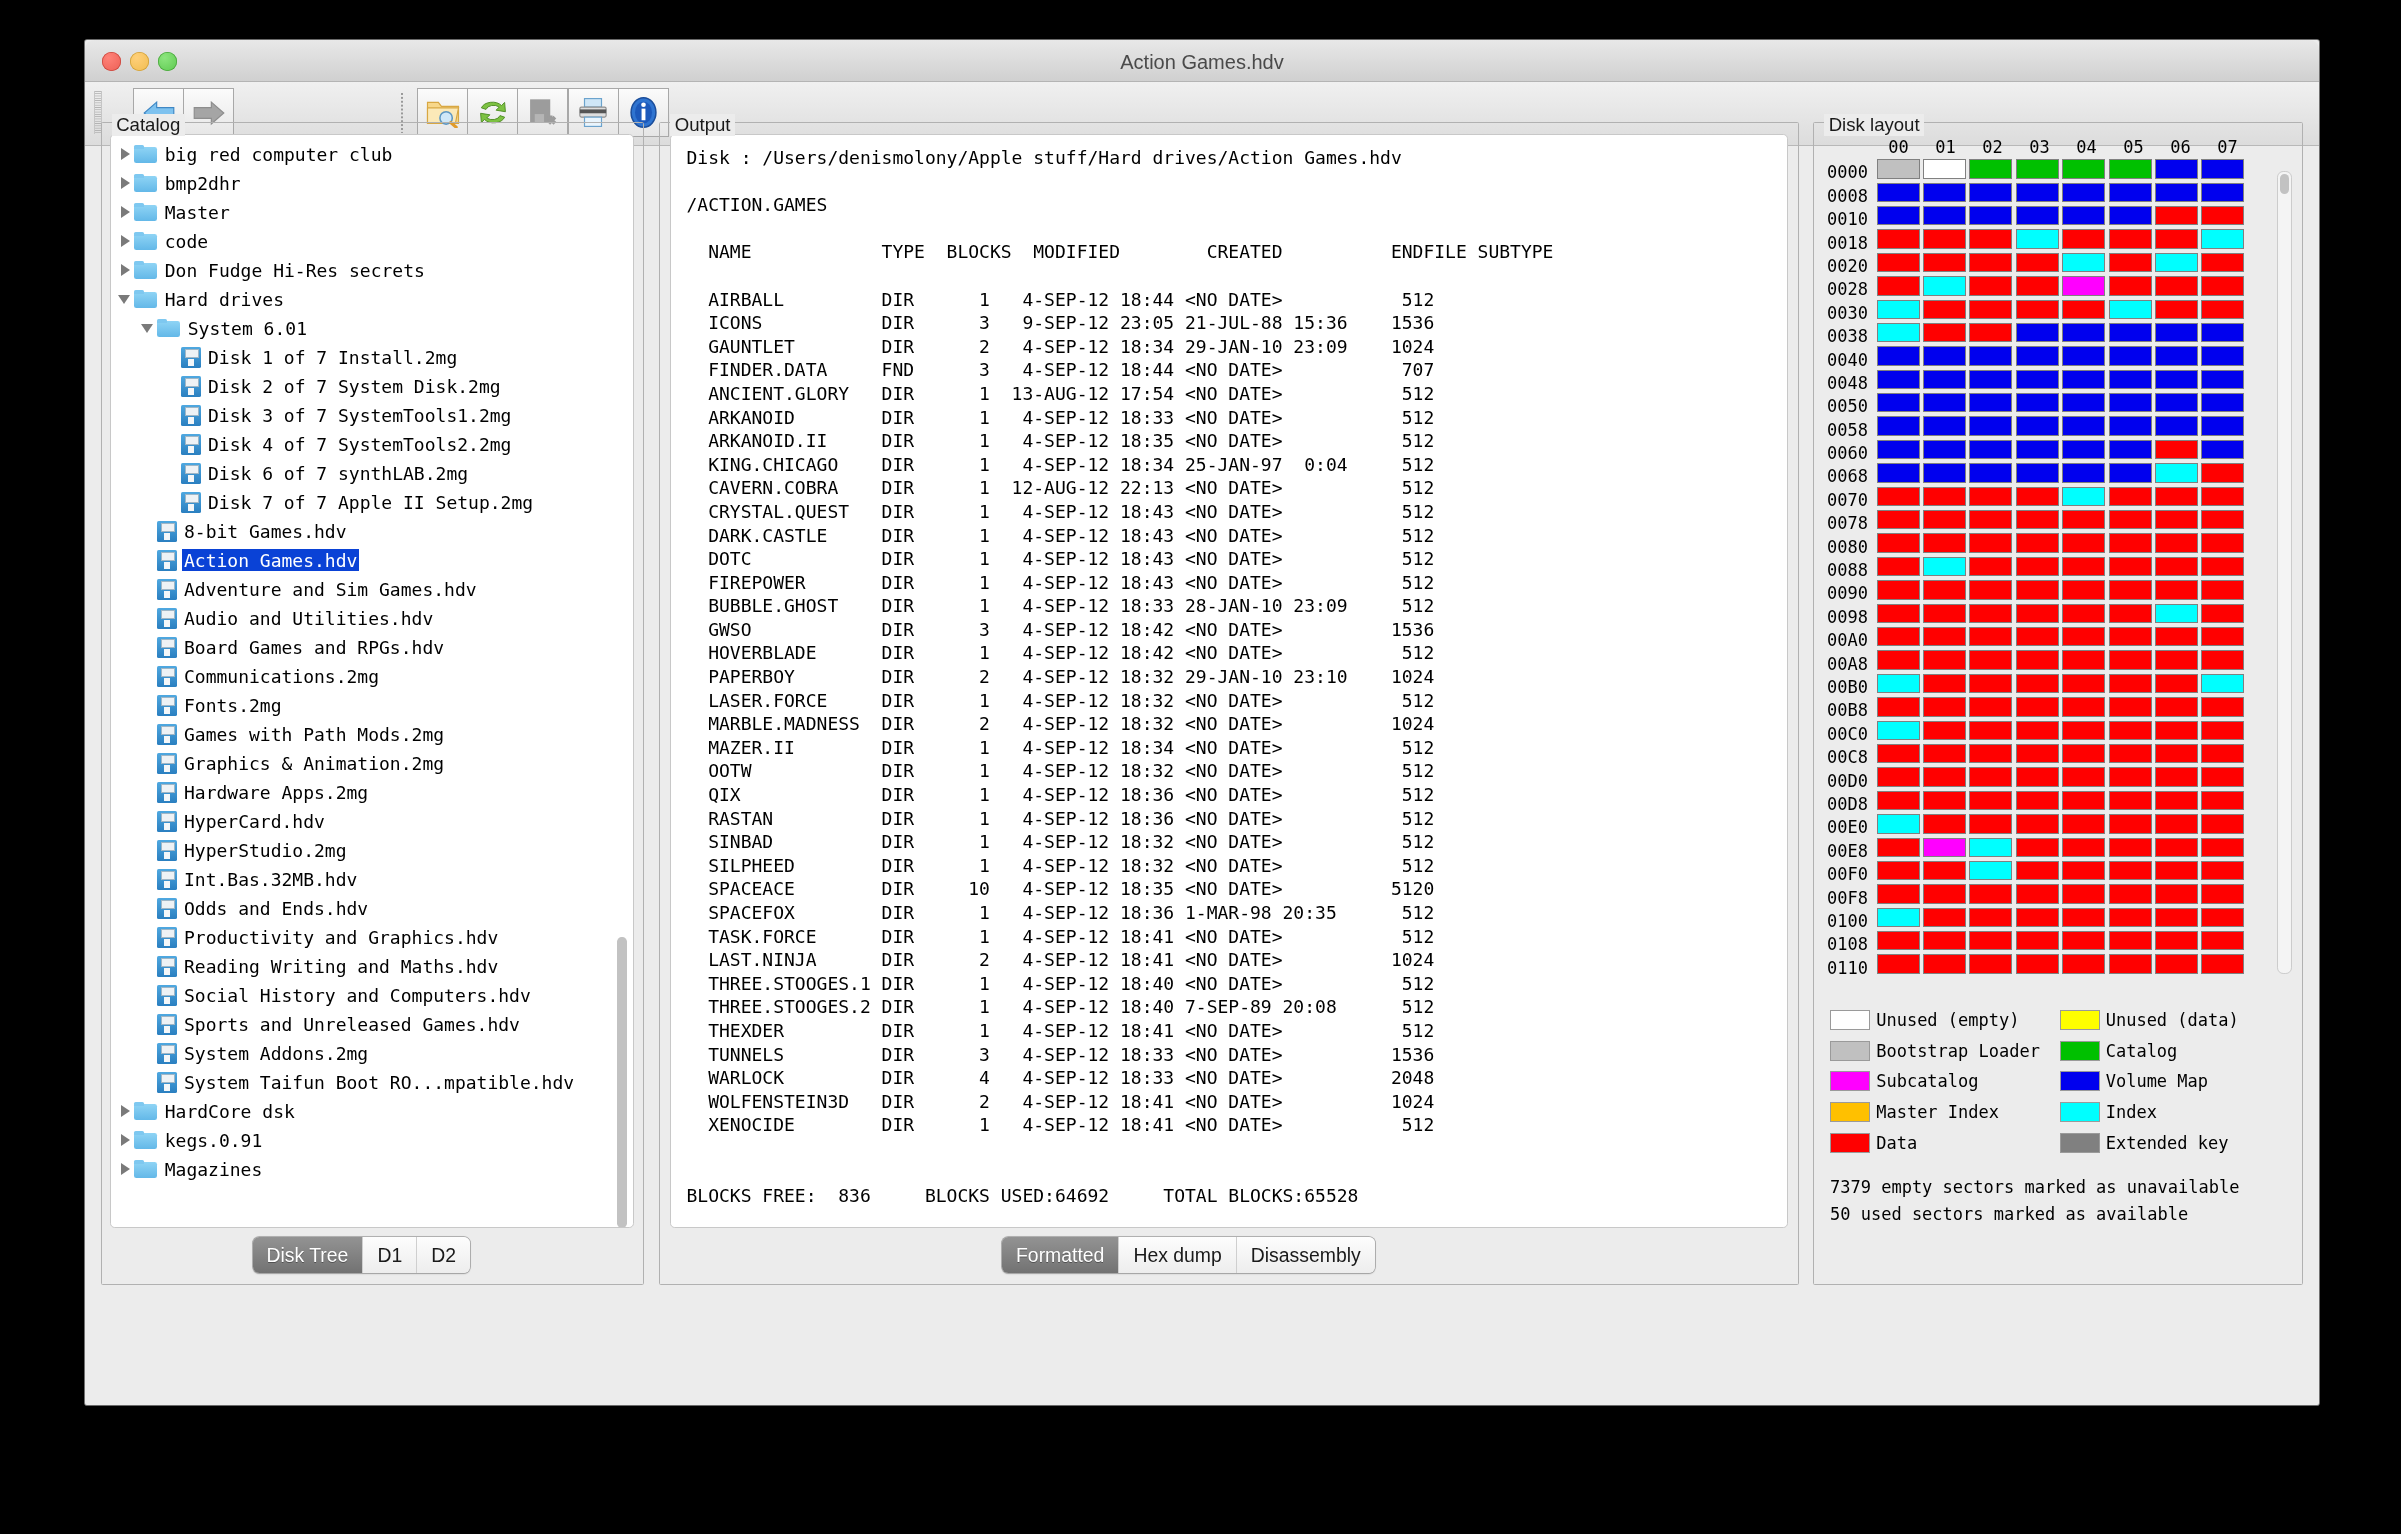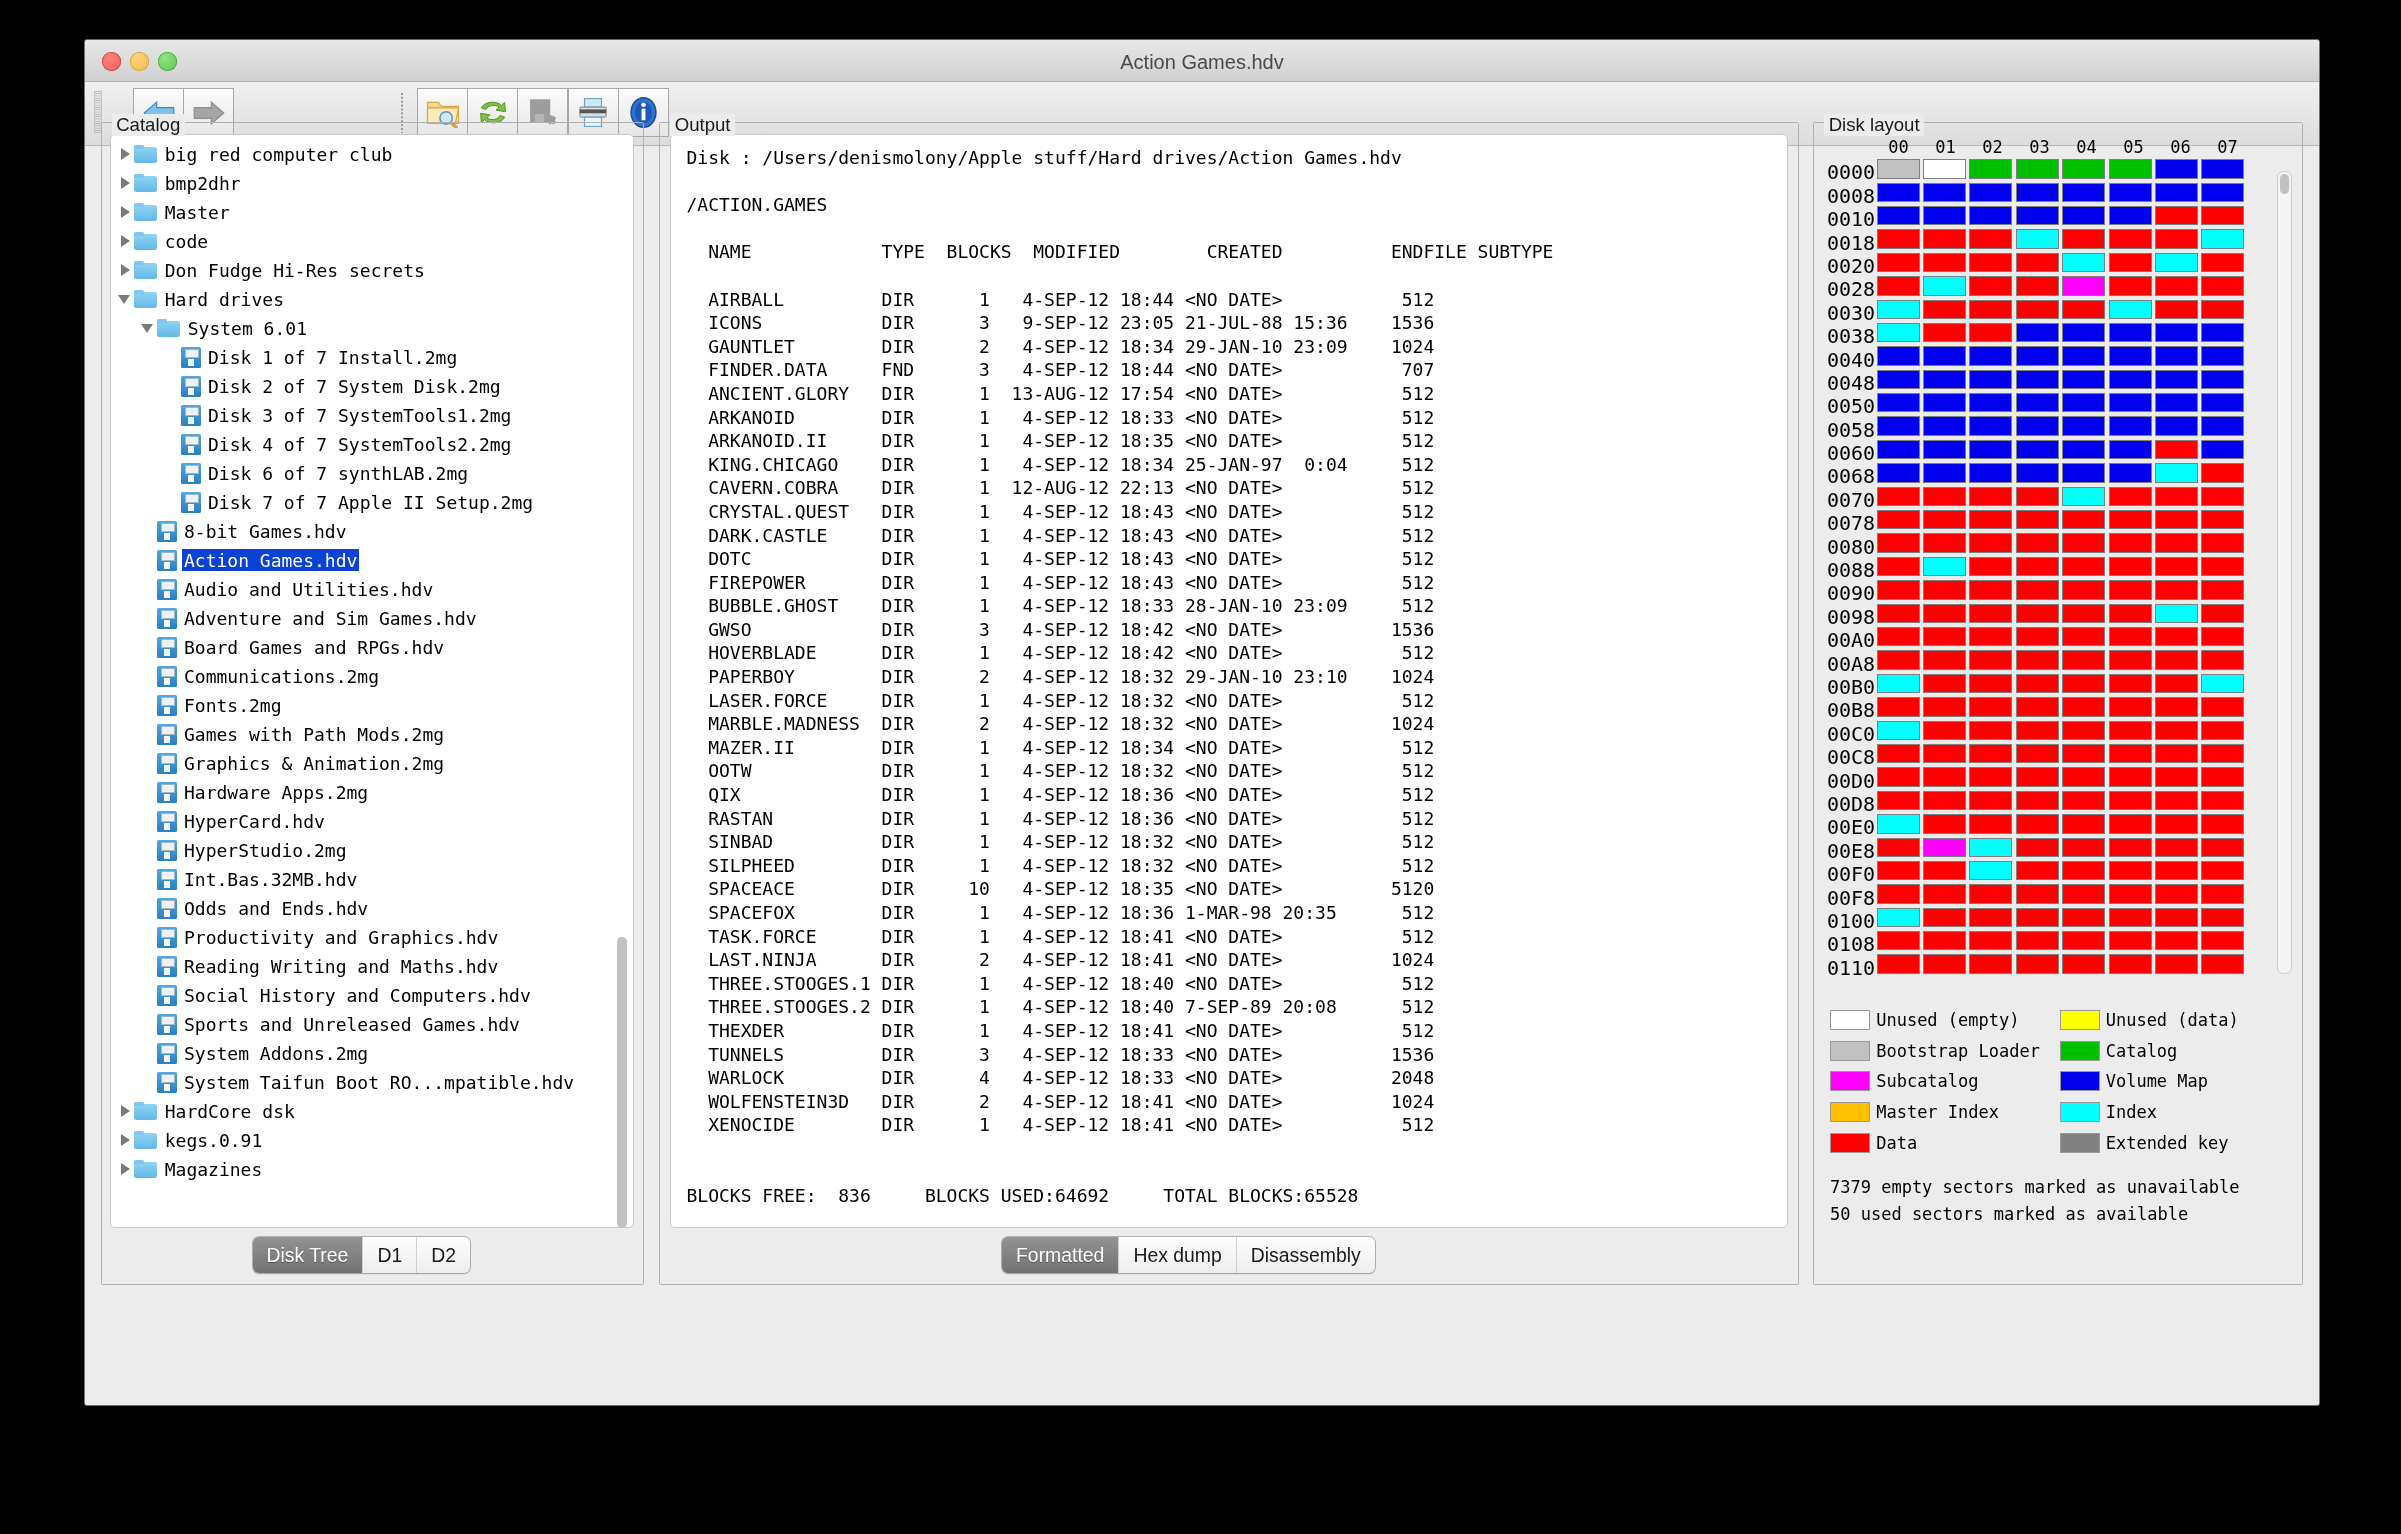--- a/index.html
+++ b/index.html
@@ -244,21 +244,21 @@
     margin-left: 48px;
     font-family: "DejaVu Sans Mono", monospace;
     font-size: 17px;
     color: #000;
   }
   .colhead span { width: 47px; text-align: center; }
   .grow { display: flex; align-items: center; height: 23.4px; }
   .grow .addr {
     width: 48px; text-align: left;
     font-family: "DejaVu Sans Mono", monospace;
-    font-size: 20px; color: #000; margin-top: 7px;
+    font-size: 17px; color: #000; margin-top: 7px;
   }
   .cell {
     width: 43px; height: 19.4px;
     margin: 0 1.7px;
     border: 0.8px solid #808080;
   }
   #grid-vsb {
     position: absolute; right: 11px; top: 40px;
     width: 15.5px; height: 803px;
     background: #f4f4f4; border: 0.8px solid #ccc; border-radius: 6.2px;
@@ -444,26 +444,26 @@
             <span class="tlabel">8-bit Games.hdv</span>
           </div>
           <div class="tnode d1 selected">
             <span class="arrow"></span>
             <span class="ic-disk"></span>
             <span class="tlabel">Action Games.hdv</span>
           </div>
           <div class="tnode d1">
             <span class="arrow"></span>
             <span class="ic-disk"></span>
+            <span class="tlabel">Adventure and Sim Games.hdv</span>
+          </div>
+          <div class="tnode d1">
+            <span class="arrow"></span>
+            <span class="ic-disk"></span>
             <span class="tlabel">Audio and Utilities.hdv</span>
-          </div>
-          <div class="tnode d1">
-            <span class="arrow"></span>
-            <span class="ic-disk"></span>
-            <span class="tlabel">Adventure and Sim Games.hdv</span>
           </div>
           <div class="tnode d1">
             <span class="arrow"></span>
             <span class="ic-disk"></span>
             <span class="tlabel">Board Games and RPGs.hdv</span>
           </div>
           <div class="tnode d1">
             <span class="arrow"></span>
             <span class="ic-disk"></span>
             <span class="tlabel">Communications.2mg</span>

